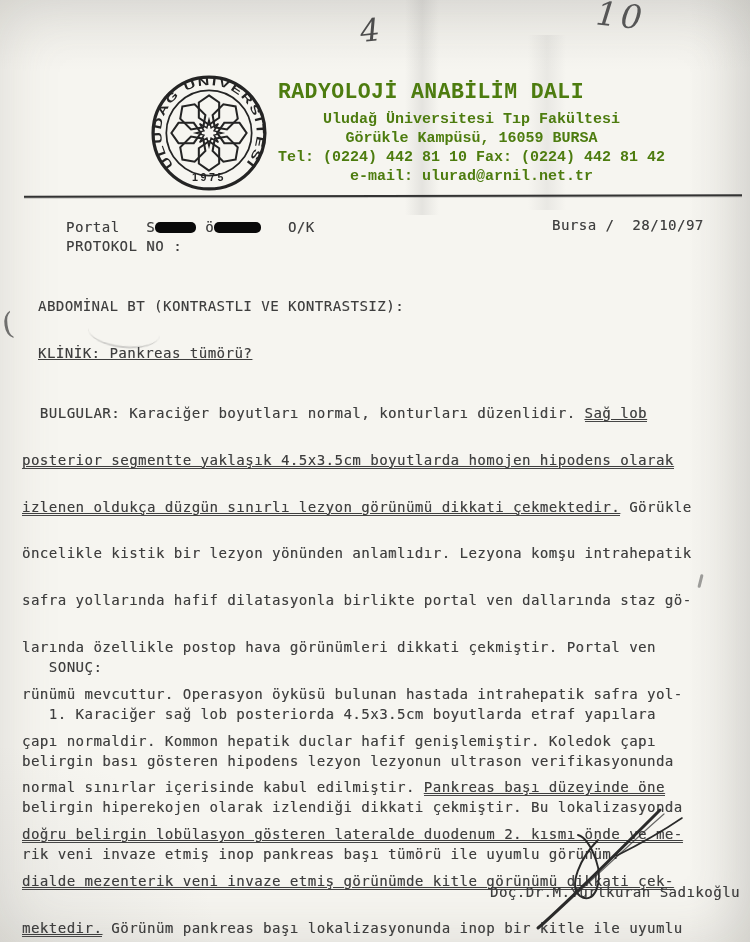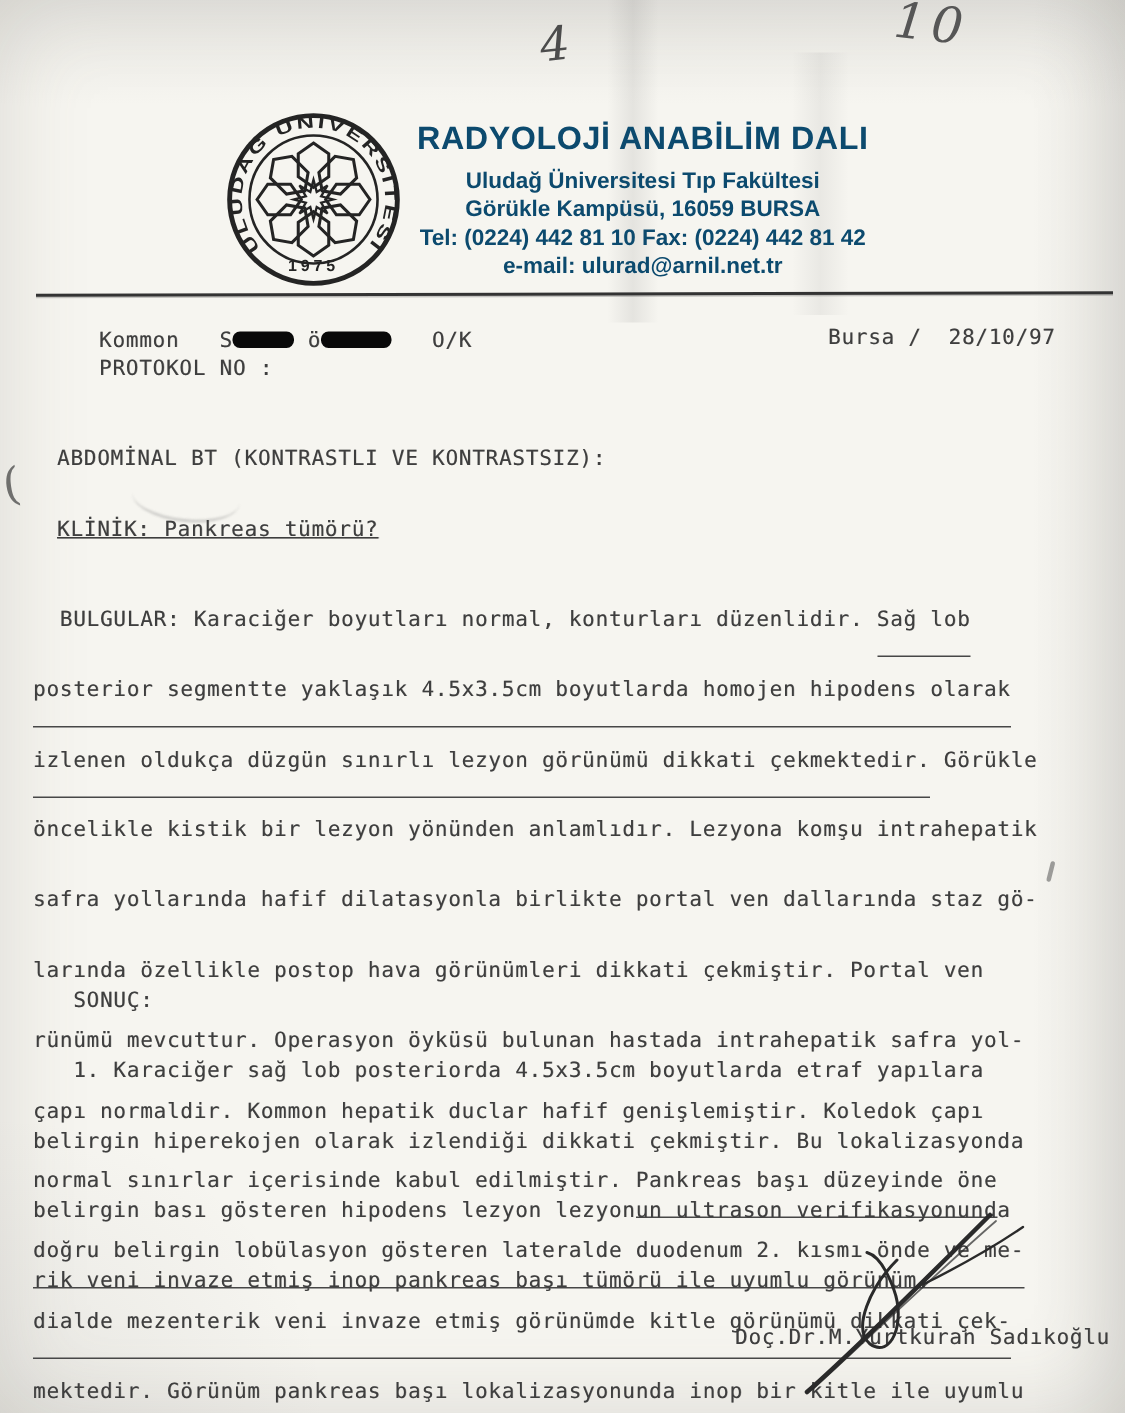--- a/index.html
+++ b/index.html
@@ -26,34 +26,34 @@
   .smudge-arc{left:88px;top:316px;width:72px;height:30px;border-radius:50%;
     border-bottom:2.5px solid rgba(130,130,130,.35);transform:rotate(6deg);filter:blur(.7px);}
   .tick-right{left:699px;top:574px;width:3px;height:14px;background:rgba(70,70,70,.5);
     transform:rotate(14deg);border-radius:2px;}
   
   .hand{position:absolute;font-family:"DejaVu Serif",serif;font-style:italic;color:#4c4c4c;}
   .hand4{left:360px;top:12px;font-size:31px;transform:rotate(-6deg);}
   .hand10{left:596px;top:-4px;font-size:33px;transform:rotate(6deg);letter-spacing:4px;color:#565656;}
   
   .logo{position:absolute;left:148px;top:72px;width:122px;height:122px;}
-  .hblock{position:absolute;left:278px;top:80px;font-family:Liberation Sans, sans-serif;color:#0c4a6e;}
+  .hblock{position:absolute;left:278px;top:80px;font-family:Liberation Mono, monospace;color:#4d7c0f;}
   .htitle{font-size:21.5px;font-weight:700;letter-spacing:.4px;}
   .hsub{font-size:15px;font-weight:700;line-height:19px;}
   .hsubs{margin-top:6px;text-align:center;}
   .divider{position:absolute;left:24px;top:195px;width:718px;height:2px;background:#333;
     transform:rotate(-.12deg);box-shadow:0 1px 0 rgba(50,50,50,.25);}
   
   .tw{position:absolute;color:#3e3e3e;font-size:14px;letter-spacing:.5px;white-space:pre;
     text-shadow:.3px 0 0 rgba(62,62,62,.45);}
   .bar{display:inline-block;height:11px;background:#090909;border-radius:5px;
     vertical-align:-1px;}
   .bar1{width:41px;} .bar2{width:47px;}
   .tline{white-space:pre;height:14.8px;line-height:14.8px;}
-  .u{border-bottom:1.6px solid #474747;padding-bottom:16px;}
+  .u{border-bottom:1.6px solid #474747;padding-bottom:0px;text-decoration:underline;}
   .findings{position:absolute;left:22px;top:374px;}
   .conclusion{position:absolute;left:22px;top:628px;}
   .sig-name{left:490px;top:883px;}
   .sig-svg{position:absolute;left:420px;top:788px;width:300px;height:150px;}
 </style>
 </head>
 <body>
 
 <div class="page">
 
@@ -97,21 +97,21 @@
     <div class="htitle">RADYOLOJİ ANABİLİM DALI</div>
     <div class="hsubs">
       <div class="hsub">Uludağ Üniversitesi Tıp Fakültesi</div>
       <div class="hsub">Görükle Kampüsü, 16059  BURSA</div>
       <div class="hsub">Tel: (0224) 442 81 10   Fax: (0224) 442 81 42</div>
       <div class="hsub">e-mail: ulurad@arnil.net.tr</div>
     </div>
   </div>
   <div class="divider"></div>
 
-  <div class="tw" style="left:66px;top:219px;"><span>Kommon   S</span><span class="bar bar1"></span><span> ö</span><span class="bar bar2"></span><span>   O/K</span></div>
+  <div class="tw" style="left:66px;top:219px;"><span>Portal   S</span><span class="bar bar1"></span><span> ö</span><span class="bar bar2"></span><span>   O/K</span></div>
   <div class="tw" style="left:552px;top:217px;">Bursa /  28/10/97</div>
   <div class="tw" style="left:66px;top:238px;">PROTOKOL NO :</div>
 
   <div class="tw" style="left:38px;top:298px;">ABDOMİNAL BT (KONTRASTLI VE KONTRASTSIZ):</div>
   <div class="tw" style="left:38px;top:345px;text-decoration:underline;">KLİNİK: Pankreas tümörü?</div>
 
   <div class="tw findings">
     <div class="tline"><span>  BULGULAR: Karaciğer boyutları normal, konturları düzenlidir. </span><span class="u">Sağ lob</span></div>
     <div class="tline"><span class="u">posterior segmentte yaklaşık 4.5x3.5cm boyutlarda homojen hipodens olarak</span></div>
     <div class="tline"><span class="u">izlenen oldukça düzgün sınırlı lezyon görünümü dikkati çekmektedir.</span><span> Görükle</span></div>
@@ -126,22 +126,22 @@
     <div class="tline"><span class="u">mektedir.</span><span> Görünüm pankreas başı lokalizasyonunda inop bir kitle ile uyumlu</span></div>
     
     
     
     
   </div>
 
   <div class="tw conclusion">
     <div class="tline">   SONUÇ:</div>
     <div class="tline">   1. Karaciğer sağ lob posteriorda 4.5x3.5cm boyutlarda etraf yapılara</div>
+    <div class="tline">belirgin bası gösteren hipodens lezyon lezyonun ultrason verifikasyonunda</div>
     <div class="tline">belirgin hiperekojen olarak izlendiği dikkati çekmiştir. Bu lokalizasyonda</div>
-    <div class="tline">belirgin bası gösteren hipodens lezyon lezyonun ultrason verifikasyonunda</div>
     <div class="tline">rik veni invaze etmiş inop pankreas başı tümörü ile uyumlu görünüm.</div>
   </div>
 
   <div class="tw sig-name" style="left:490px;top:884px;">Doç.Dr.M.Yurtkuran Sadıkoğlu</div>
   <svg class="sig-svg" viewBox="0 0 300 150">
     <path d="M 118 140 C 150 112, 200 62, 240 22" fill="none" stroke="#2a2a2a" stroke-width="3" stroke-linecap="round"></path>
     <path d="M 122 138 C 155 108, 205 60, 244 26" fill="none" stroke="#2a2a2a" stroke-width="1.2" stroke-linecap="round" opacity=".7"></path>
     <path d="M 262 30 C 240 45, 218 57, 196 68" fill="none" stroke="#2a2a2a" stroke-width="1.6" stroke-linecap="round"></path>
     <path d="M 178 52 C 160 70, 148 98, 160 108 C 174 118, 184 94, 176 72 C 171 58, 165 49, 158 47" fill="none" stroke="#2a2a2a" stroke-width="2" stroke-linecap="round"></path>
   </svg>

